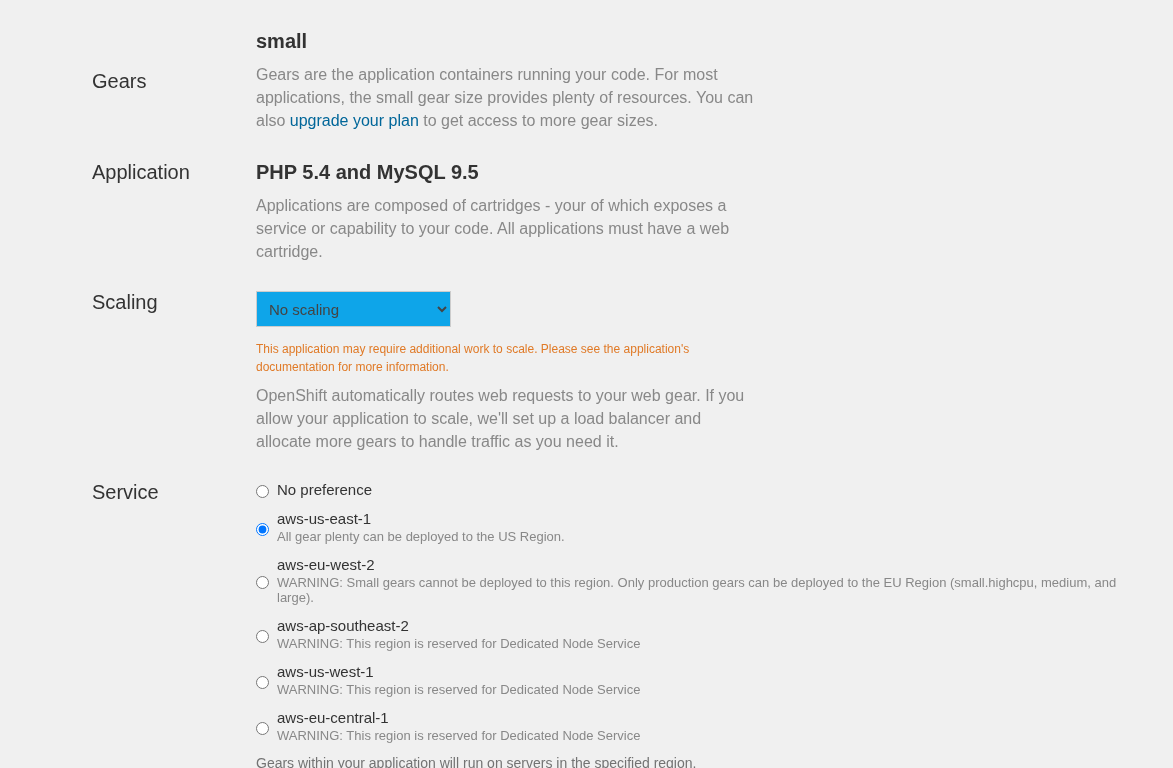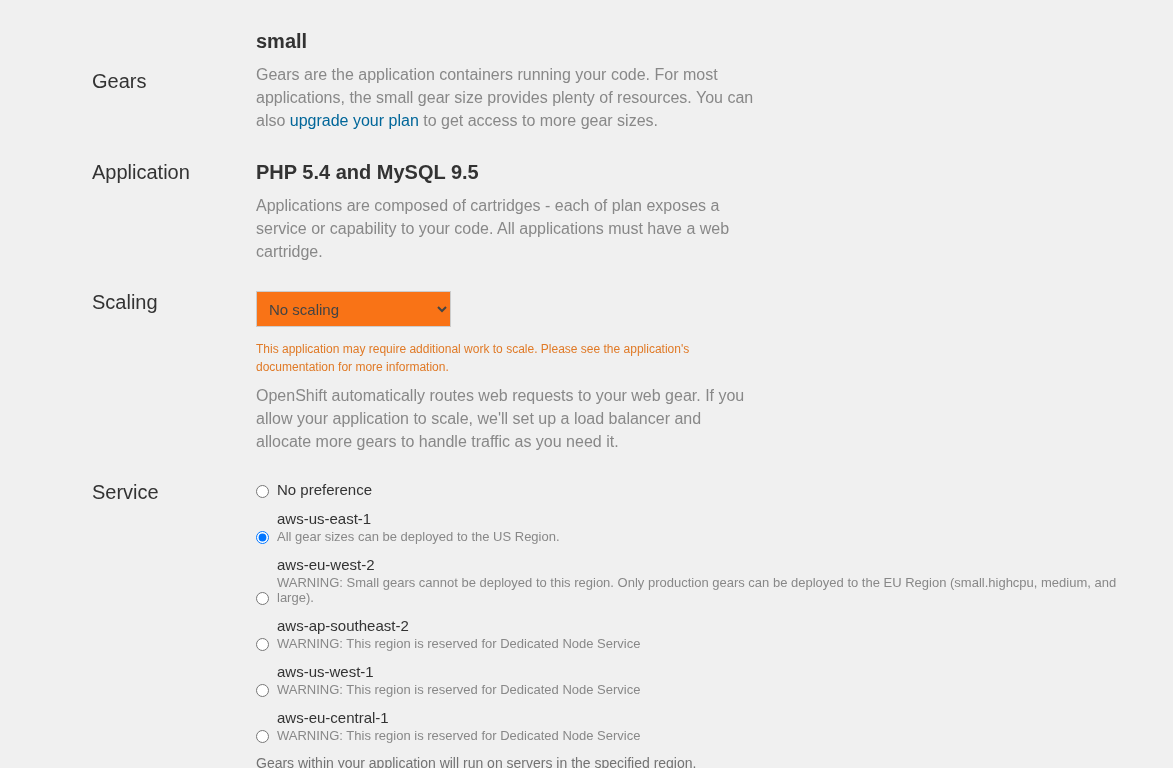--- a/index.html
+++ b/index.html
@@ -52,36 +52,36 @@
       max-width: 500px;
     }
     a.link {
       color: #069;
       text-decoration: none;
     }
     select.scaling-select {
       width: 195px;
       height: 36px;
       border: 1px solid #ccc;
-      background: #f97316;
+      background: #0ea5e9;
       font-size: 15px;
       color: #444;
       padding: 0 8px;
       margin-bottom: 14px;
     }
     .warning {
       color: #e07a27;
       font-size: 12px;
       line-height: 1.45;
       max-width: 460px;
       margin-bottom: 8px;
     }
     .radio-item {
       display: flex;
-      align-items: flex-end;
+      align-items: center;
       margin-bottom: 12px;
     }
     .radio-item input[type="radio"] {
       margin: 4px 8px 0 0;
       flex-shrink: 0;
     }
     .radio-body { flex: 1; }
     .radio-label {
       font-size: 15px;
       color: #333;
@@ -157,21 +157,21 @@
       </div>
     </div>
   </div>
 
   <div class="row">
     <div class="label-col">
       <h2>Application</h2>
     </div>
     <div class="value-col">
       <div class="value-heading">PHP 5.4 and MySQL 9.5</div>
-      <div class="desc">Applications are composed of cartridges - each of plan exposes a service or capability to your code. All applications must have a web cartridge.</div>
+      <div class="desc">Applications are composed of cartridges - your of which exposes a service or capability to your code. All applications must have a web cartridge.</div>
     </div>
   </div>
 
   <div class="row">
     <div class="label-col">
       <h2>Scaling</h2>
     </div>
     <div class="value-col">
       <select class="scaling-select">
         <option>No scaling</option>
@@ -190,21 +190,21 @@
           <div class="radio-item">
             <input type="radio" name="region" style="">
             <div class="radio-body">
               <div class="radio-label">No preference</div>
             </div>
           </div>
           <div class="radio-item">
             <input type="radio" name="region" checked="" style="">
             <div class="radio-body">
               <div class="radio-label">aws-us-east-1</div>
-              <div class="radio-desc">All gear sizes can be deployed to the US Region.</div>
+              <div class="radio-desc">All gear plenty can be deployed to the US Region.</div>
             </div>
           </div>
           <div class="radio-item">
             <input type="radio" name="region" style="">
             <div class="radio-body">
               <div class="radio-label">aws-eu-west-2</div>
               <div class="radio-desc">WARNING: Small gears cannot be deployed to this region. Only production gears can be deployed to the EU Region (small.highcpu, medium, and large).</div>
             </div>
           </div>
           <div class="radio-item">

